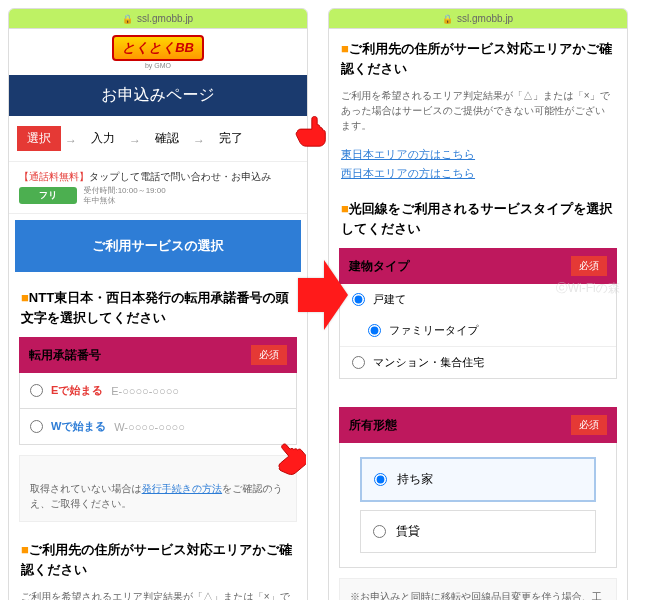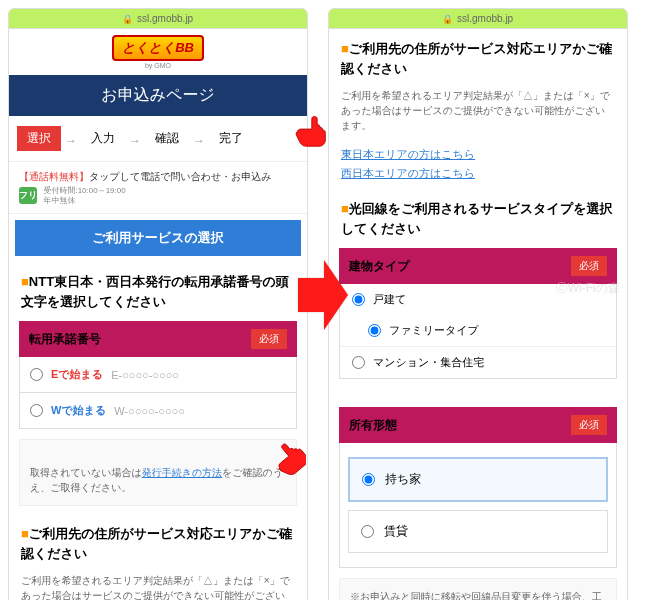--- a/index.html
+++ b/index.html
@@ -13,24 +13,24 @@
 .logo-sub{font-size:7px;color:#888;margin-top:1px}
 .page-title{background:#1a3a6e;color:#fff;text-align:center;padding:10px;font-size:16px}
 .steps{display:flex;align-items:center;padding:10px 8px;gap:4px;font-size:12px;border-bottom:1px solid #eee}
 .step{padding:4px 10px}
 .step.active{background:#e53935;color:#fff}
 .step-arrow{color:#999}
 .tel-box{padding:8px 10px;border-bottom:1px solid #eee}
 .tel-label{font-size:10px;color:#333}
 .tel-label .free{color:#e53935}
 .tel-row{display:flex;align-items:center;gap:6px;margin-top:2px}
-.tel-icon{background:#4caf50;color:#fff;font-size:9px;padding:2px 0;border-radius:3px;font-weight:bold}
+.tel-icon{background:#4caf50;color:#fff;font-size:9px;padding:2px 20px;border-radius:3px;font-weight:bold}
 .tel-num{font-size:17px;font-weight:bold;letter-spacing:0.5px}
 .tel-hours{font-size:8px;color:#888;line-height:1.2}
-.sel-header{background:#2e7dd6;color:#fff;text-align:center;padding:9px;font-size:13px;font-weight:bold;margin:6px}
+.sel-header{background:#2e7dd6;color:#fff;text-align:center;padding:17px;font-size:13px;font-weight:bold;margin:6px}
 .section-title{padding:10px 12px;font-size:13px;font-weight:bold;line-height:1.5}
 .sq{color:#ff9800}
 .form-group{margin:0 10px 10px}
 .form-header{background:#be185d;padding:8px 10px;display:flex;justify-content:space-between;align-items:center;font-size:12px;font-weight:bold}
 .req{background:#e53935;color:#fff;font-size:10px;padding:3px 8px;font-weight:normal}
 .radio-row{border:1px solid #ddd;border-top:none;padding:10px;display:flex;align-items:center;gap:8px;font-size:11px}
 .radio-row input{cursor:pointer}
 .code-e{color:#e53935;font-weight:bold}
 .code-w{color:#2e7dd6;font-weight:bold}
 .sample{color:#aaa}
@@ -132,21 +132,21 @@
             <input type="radio" name="bt" style="">
             <span>マンション・集合住宅</span>
           </label>
       </div>
     </div>
     <div class="form-group" style="margin-top:28px">
       <div class="form-header">
         <span>所有形態</span>
           <span class="req">必須</span>
       </div>
-      <div class="radio-box" style="padding:6px 0">
+      <div class="radio-box" style="padding:6px 12px">
         <label class="sel-box">
             <input type="radio" name="own" checked="" style="">
             <span>持ち家</span>
           </label>
         <label class="plain-box">
             <input type="radio" name="own" style="">
             <span>賃貸</span>
           </label>
       </div>
     </div>

